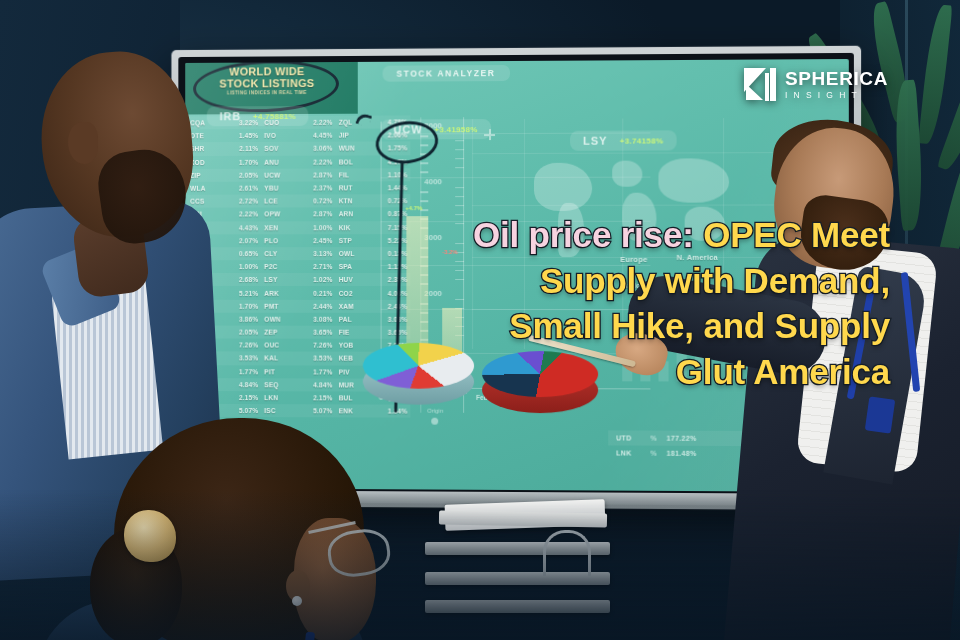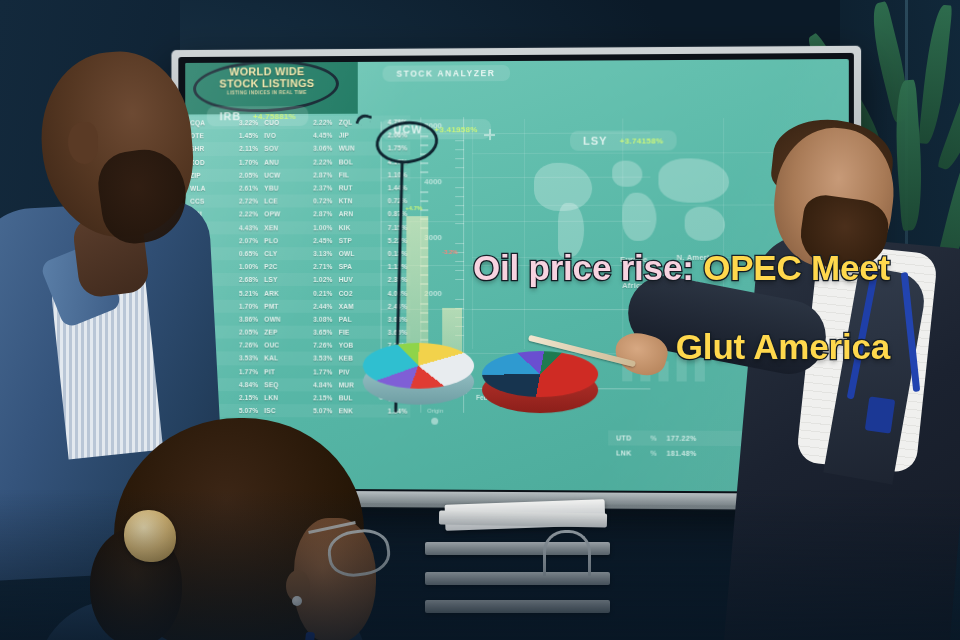--- a/index.html
+++ b/index.html
@@ -404,21 +404,21 @@
     color:#fff; font-size:8.5px; letter-spacing:6.2px; line-height:1; margin-top:3px; opacity:.95;
   }
 
   
   .headline{
     position:absolute; left:300px; top:212px; width:590px;
     text-align:right;
     font-size:35px; font-weight:bold; line-height:1.30;
     letter-spacing:-.2px;
   }
-  .hl-line{ display:block;margin-top:33px; }
+  .hl-line{ display:block; }
   .hl-pink{ color:#f7d3e0; }
   .hl-yellow{ color:#ffd84d; }
   .headline, .hl-pink, .hl-yellow{
     -webkit-text-stroke:2.6px #18212b;
     paint-order:stroke fill;
     text-shadow:0 3px 5px rgba(0,0,0,.35);
   }
 </style>
 </head>
 <body>
@@ -947,19 +947,33 @@
     <div class="wf-glass"></div>
     <div class="wf-ear"></div>
     <div class="wf-earring"></div>
     <div class="wf-bun"></div>
     <div class="wf-clip"></div>
     <div class="wf-lanyard"></div>
   </div>
 
   <div class="floor-glow"></div>
 
+  <div class="logo">
+    <div class="logo-mark">
+      <div class="lm-tri"></div>
+      <div class="lm-tri2"></div>
+      <div class="lm-bar1"></div>
+      <div class="lm-bar2"></div>
+    </div>
+    <div class="logo-text">
+      <div class="logo-name">SPHERICA</div>
+      <div class="logo-sub">INSIGHT</div>
+    </div>
+  </div>
 
   <div class="headline">
     <span class="hl-line"><span class="hl-pink">Oil price rise:</span><span class="hl-yellow"> OPEC Meet</span></span>
+    <span class="hl-line hl-yellow">Supply with Demand,</span>
+    <span class="hl-line hl-yellow">Small Hike, and Supply</span>
     <span class="hl-line hl-yellow">Glut America</span>
   </div>
 
 </div>
 
 </body></html>

